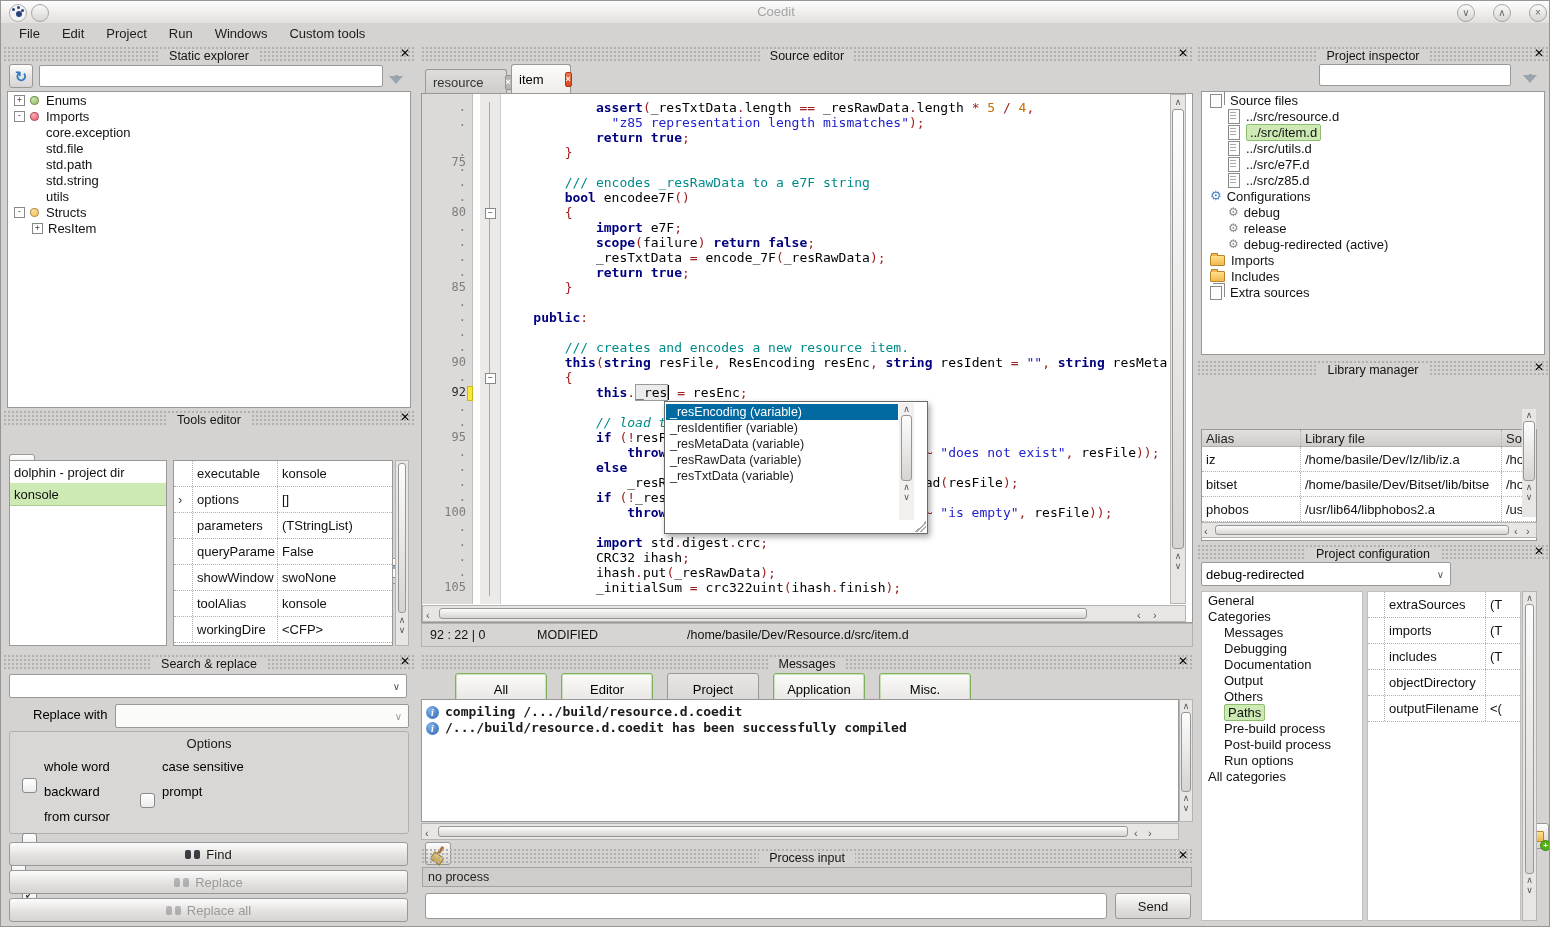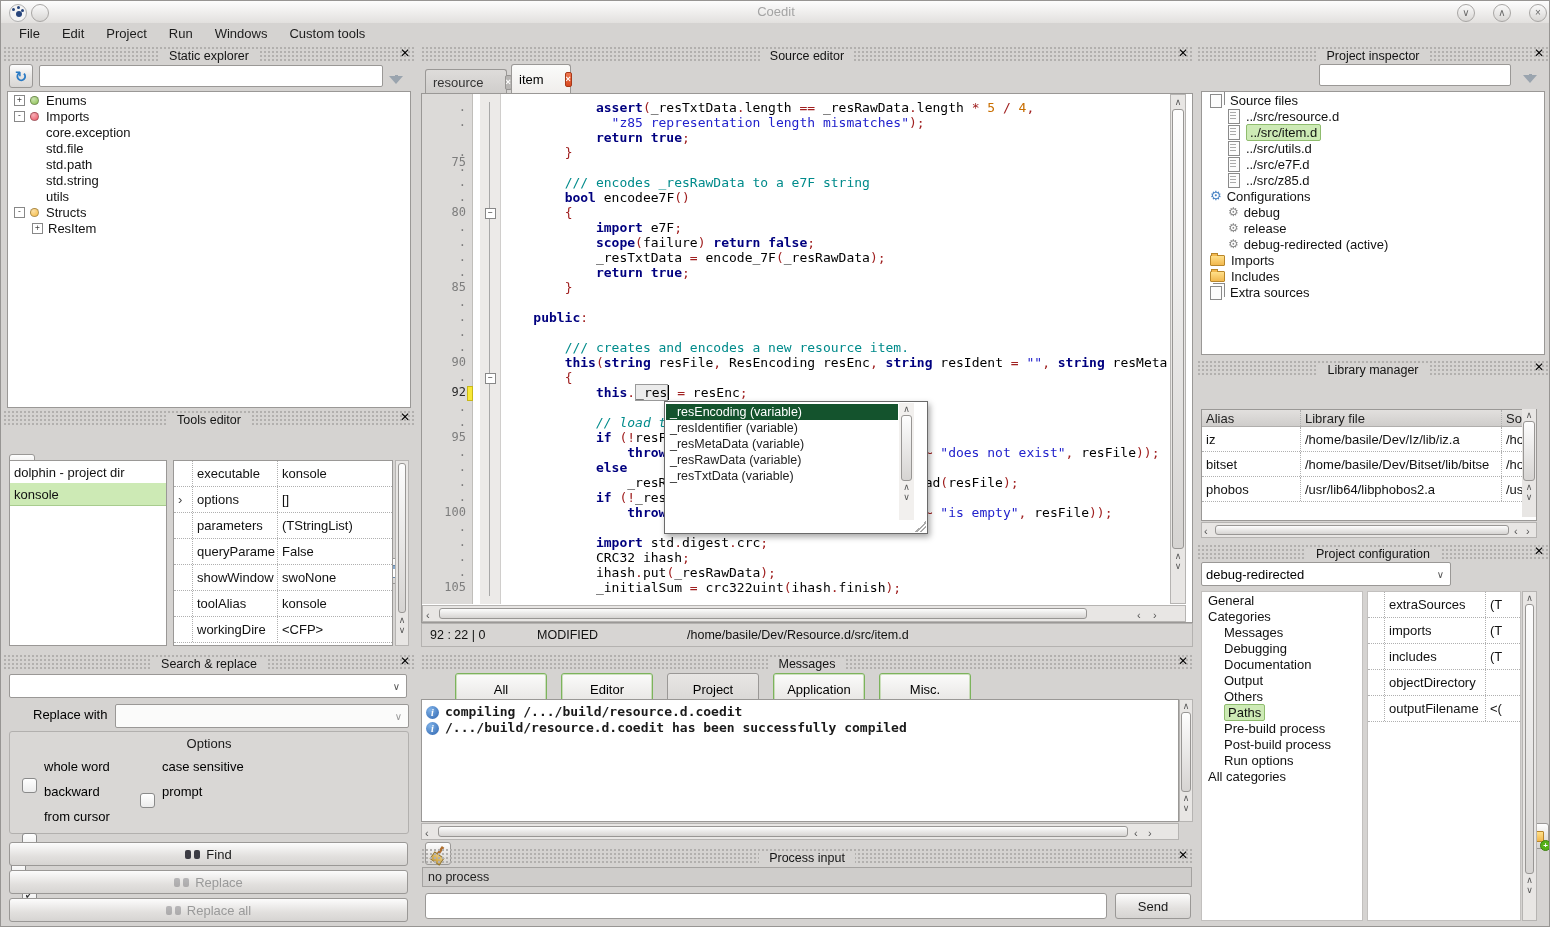--- a/index.html
+++ b/index.html
@@ -84,21 +84,21 @@
   .c{color:#008b8b;font-style:italic;}
   .d{color:#008b8b;}
   .codebox{border:1px solid #9a9a9a;background:#ebebeb;}
   .caret{border-left:1px solid #000;margin-left:0px;}
   .gut{position:absolute;width:44px;text-align:right;font:12px/15px "DejaVu Sans Mono",monospace;color:#7d7d7d;}
   .gut.cur{color:#2a2a2a;}
   .fold-box{position:absolute;width:9px;height:9px;background:#fff;border:1px solid #888;font:8px/8px "DejaVu Sans Mono",monospace;text-align:center;color:#444;}
   
   .popup{left:663px;top:400px;width:262px;height:131px;background:#fff;border:1px solid #6a6a6a;box-shadow:2px 3px 6px rgba(0,0,0,.35);z-index:50;}
   .pop-item{position:absolute;left:1px;width:228px;height:16px;font-size:12.5px;line-height:16px;padding-left:4px;color:#222;white-space:nowrap;overflow:hidden;}
-  .pop-item.sel{background:#14532d;color:#fff;}
+  .pop-item.sel{background:#0369a1;color:#fff;}
   .grip{position:absolute;right:1px;bottom:1px;width:11px;height:11px;background:linear-gradient(135deg,rgba(0,0,0,0) 50%,#aaa 50%,#aaa 60%,rgba(0,0,0,0) 60%,rgba(0,0,0,0) 70%,#aaa 70%,#aaa 80%,rgba(0,0,0,0) 80%);}
   
   .grid-head{background:linear-gradient(#e2e0de,#cfcdcb);border-bottom:1px solid #b0aeac;font-size:13px;color:#222;display:flex;align-items:center;}
   .grow{border-bottom:1px dotted #b0b0b0;display:flex;align-items:center;font-size:13px;color:#111;}
   .gcell{padding:0 4px;white-space:nowrap;overflow:hidden;box-sizing:border-box;flex:none;}
   .vline{border-left:1px dotted #b0b0b0;align-self:stretch;}
   .msg-row{display:flex;align-items:center;gap:6px;height:16px;font:bold 13px/16px "DejaVu Sans Mono",monospace;color:#1a1a1a;white-space:nowrap;}
   .filter-btn{height:32px;min-width:92px;border-radius:3px;background:linear-gradient(#fbfbfa,#e6e4e2);border:1px solid #7cb35c;box-shadow:inset 0 0 0 1px rgba(160,200,130,.5);font-size:13px;display:flex;align-items:center;justify-content:center;box-sizing:border-box;}
   .filter-btn.plain{border:1px solid #9a9896;box-shadow:none;background:linear-gradient(#e8e6e4,#d8d6d4);}
   .zap{position:absolute;}
@@ -591,21 +591,21 @@
       <span class="pencil">✎</span>
     </div>
   <div class="abs tbtn" style="left:1492px;top:378px;width:26px;height:26px;">
       <span class="ic ic-folder" style="margin:0;"></span>
       <span class="badge" style="background:#4a90d2;border:1px solid #2a6ab2;">↻</span>
     </div>
   <div class="abs tbtn" style="left:1522px;top:378px;width:26px;height:26px;">
       <span class="ic ic-folder" style="margin:0;"></span>
       <span class="badge add">+</span>
     </div>
-  <div class="abs white-box" style="left:1200px;top:408px;width:336px;height:112px;overflow:hidden;" id="lib-grid">
+  <div class="abs white-box" style="left:1200px;top:428px;width:336px;height:112px;overflow:hidden;" id="lib-grid">
       <div class="grid-head" style="height: 16px;">
         <span class="gcell" style="width: 98px;">Alias</span>
         <span class="vline"></span>
         <span class="gcell" style="width: 200px;">Library file</span>
         <span class="vline"></span>
         <span class="gcell" style="width: 30px;">So</span>
       </div>
       <div class="grow" style="height: 24px;">
         <span class="gcell" style="width: 98px;">iz</span>
         <span class="vline"></span>

